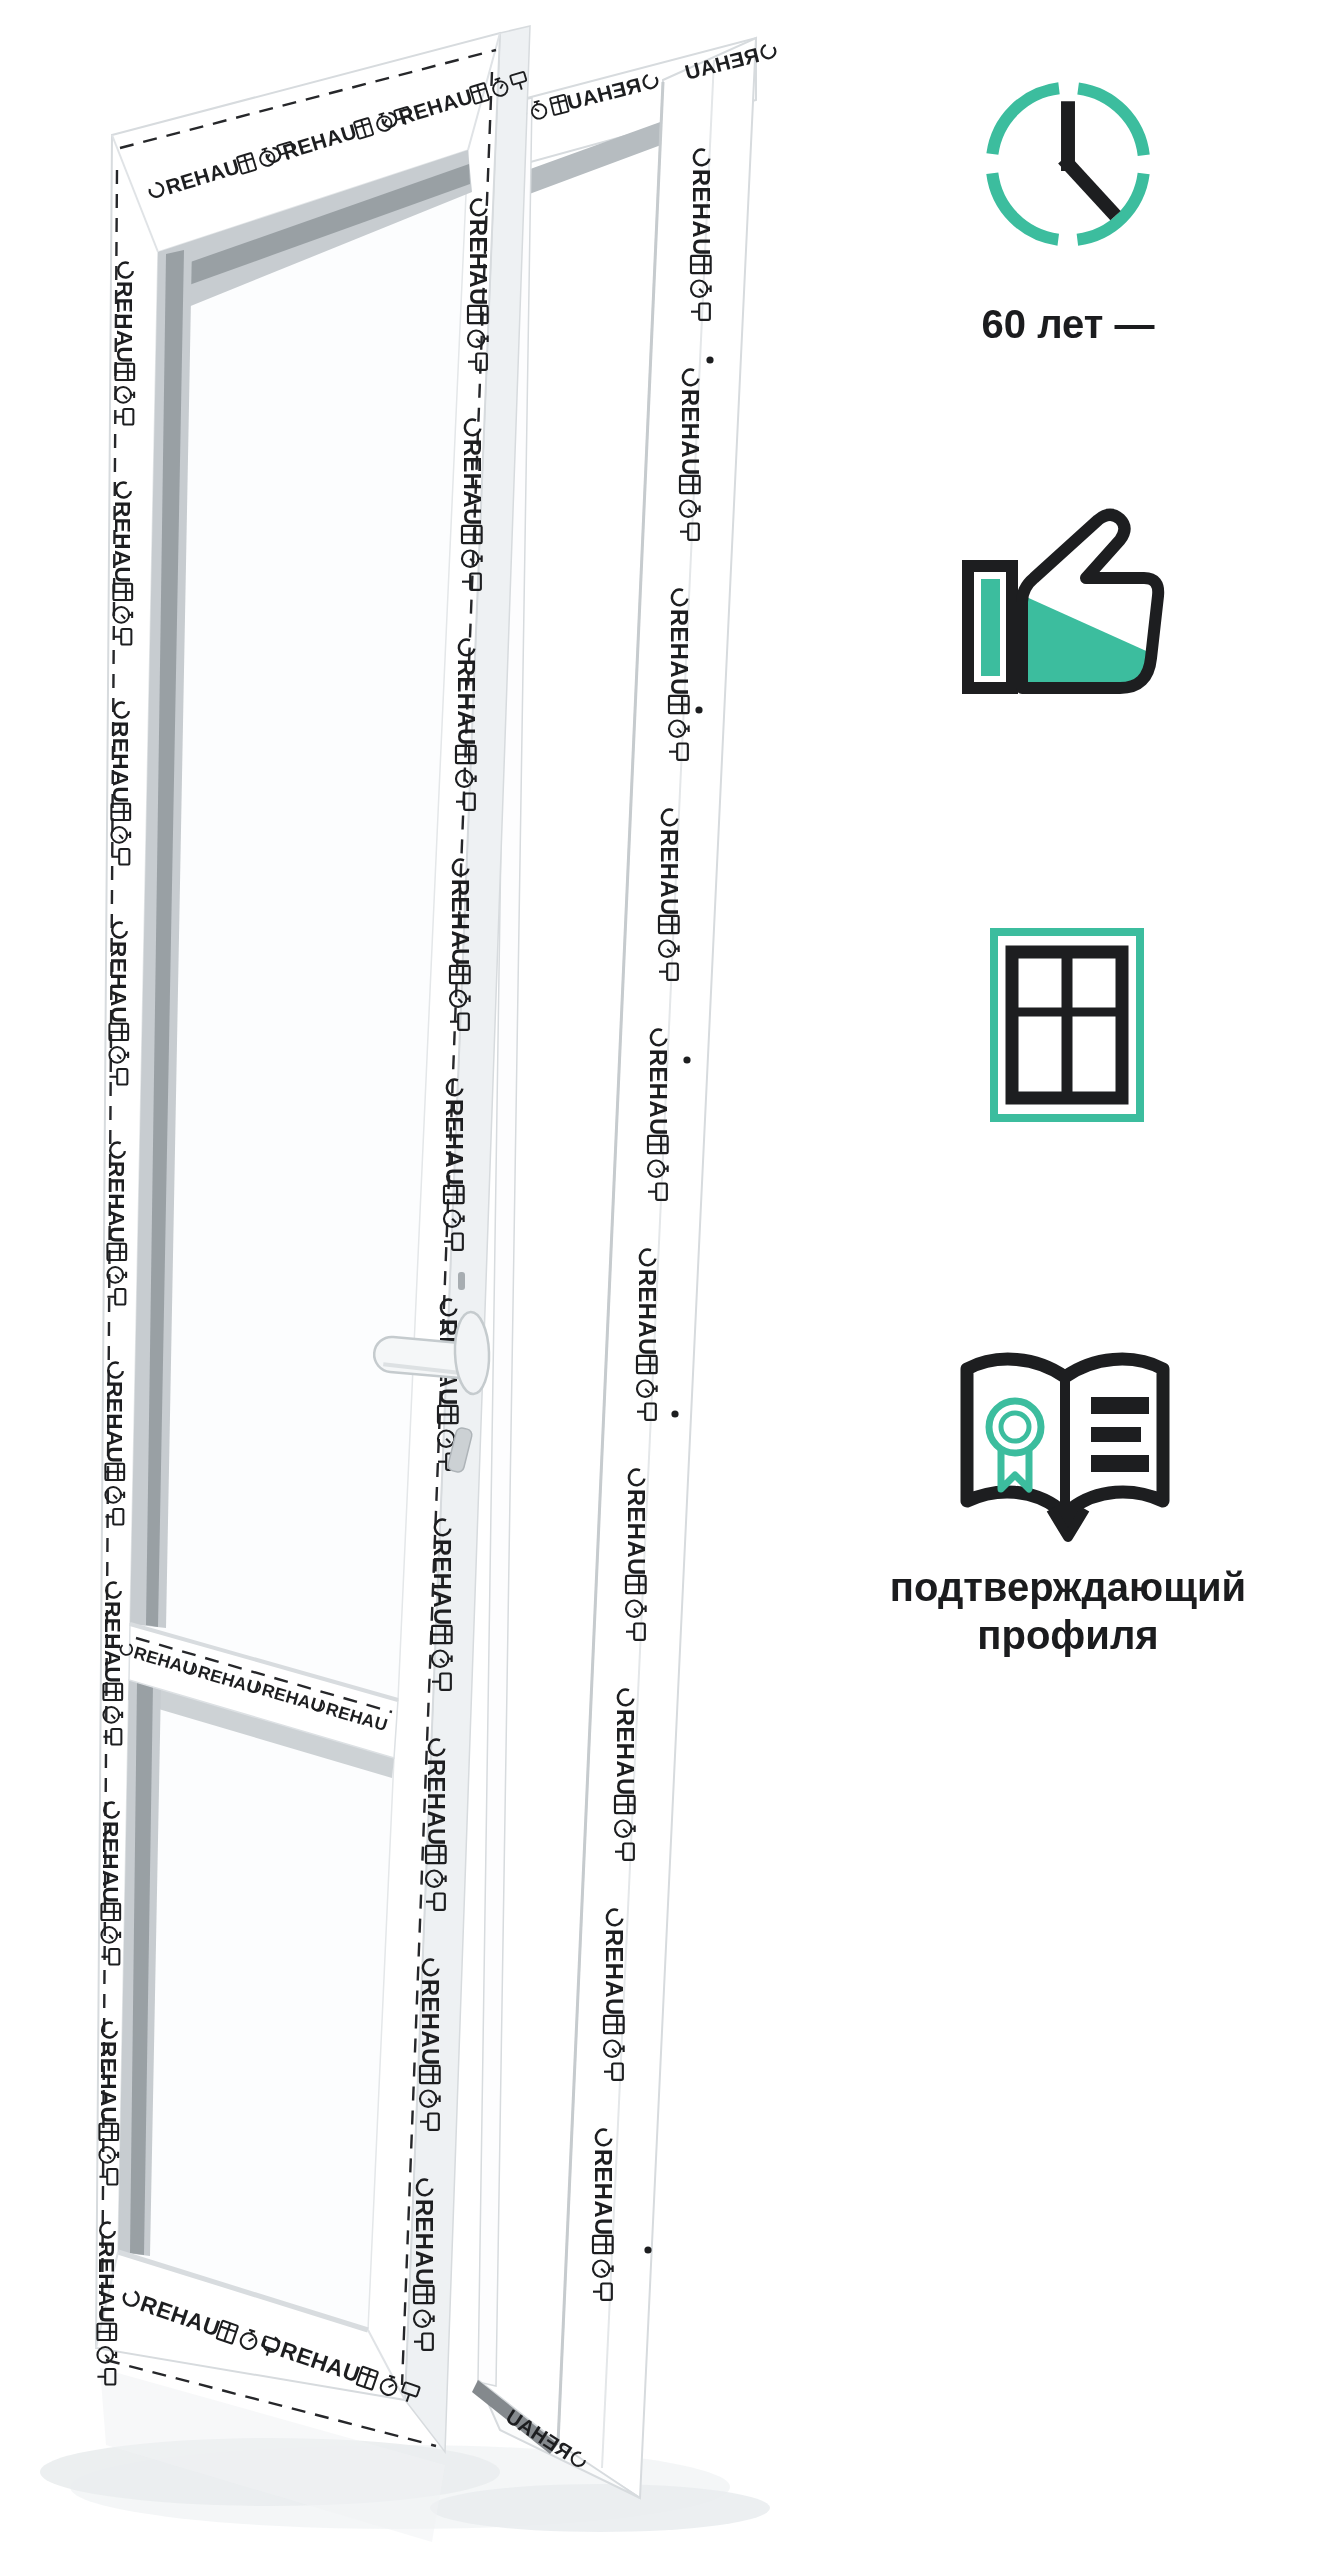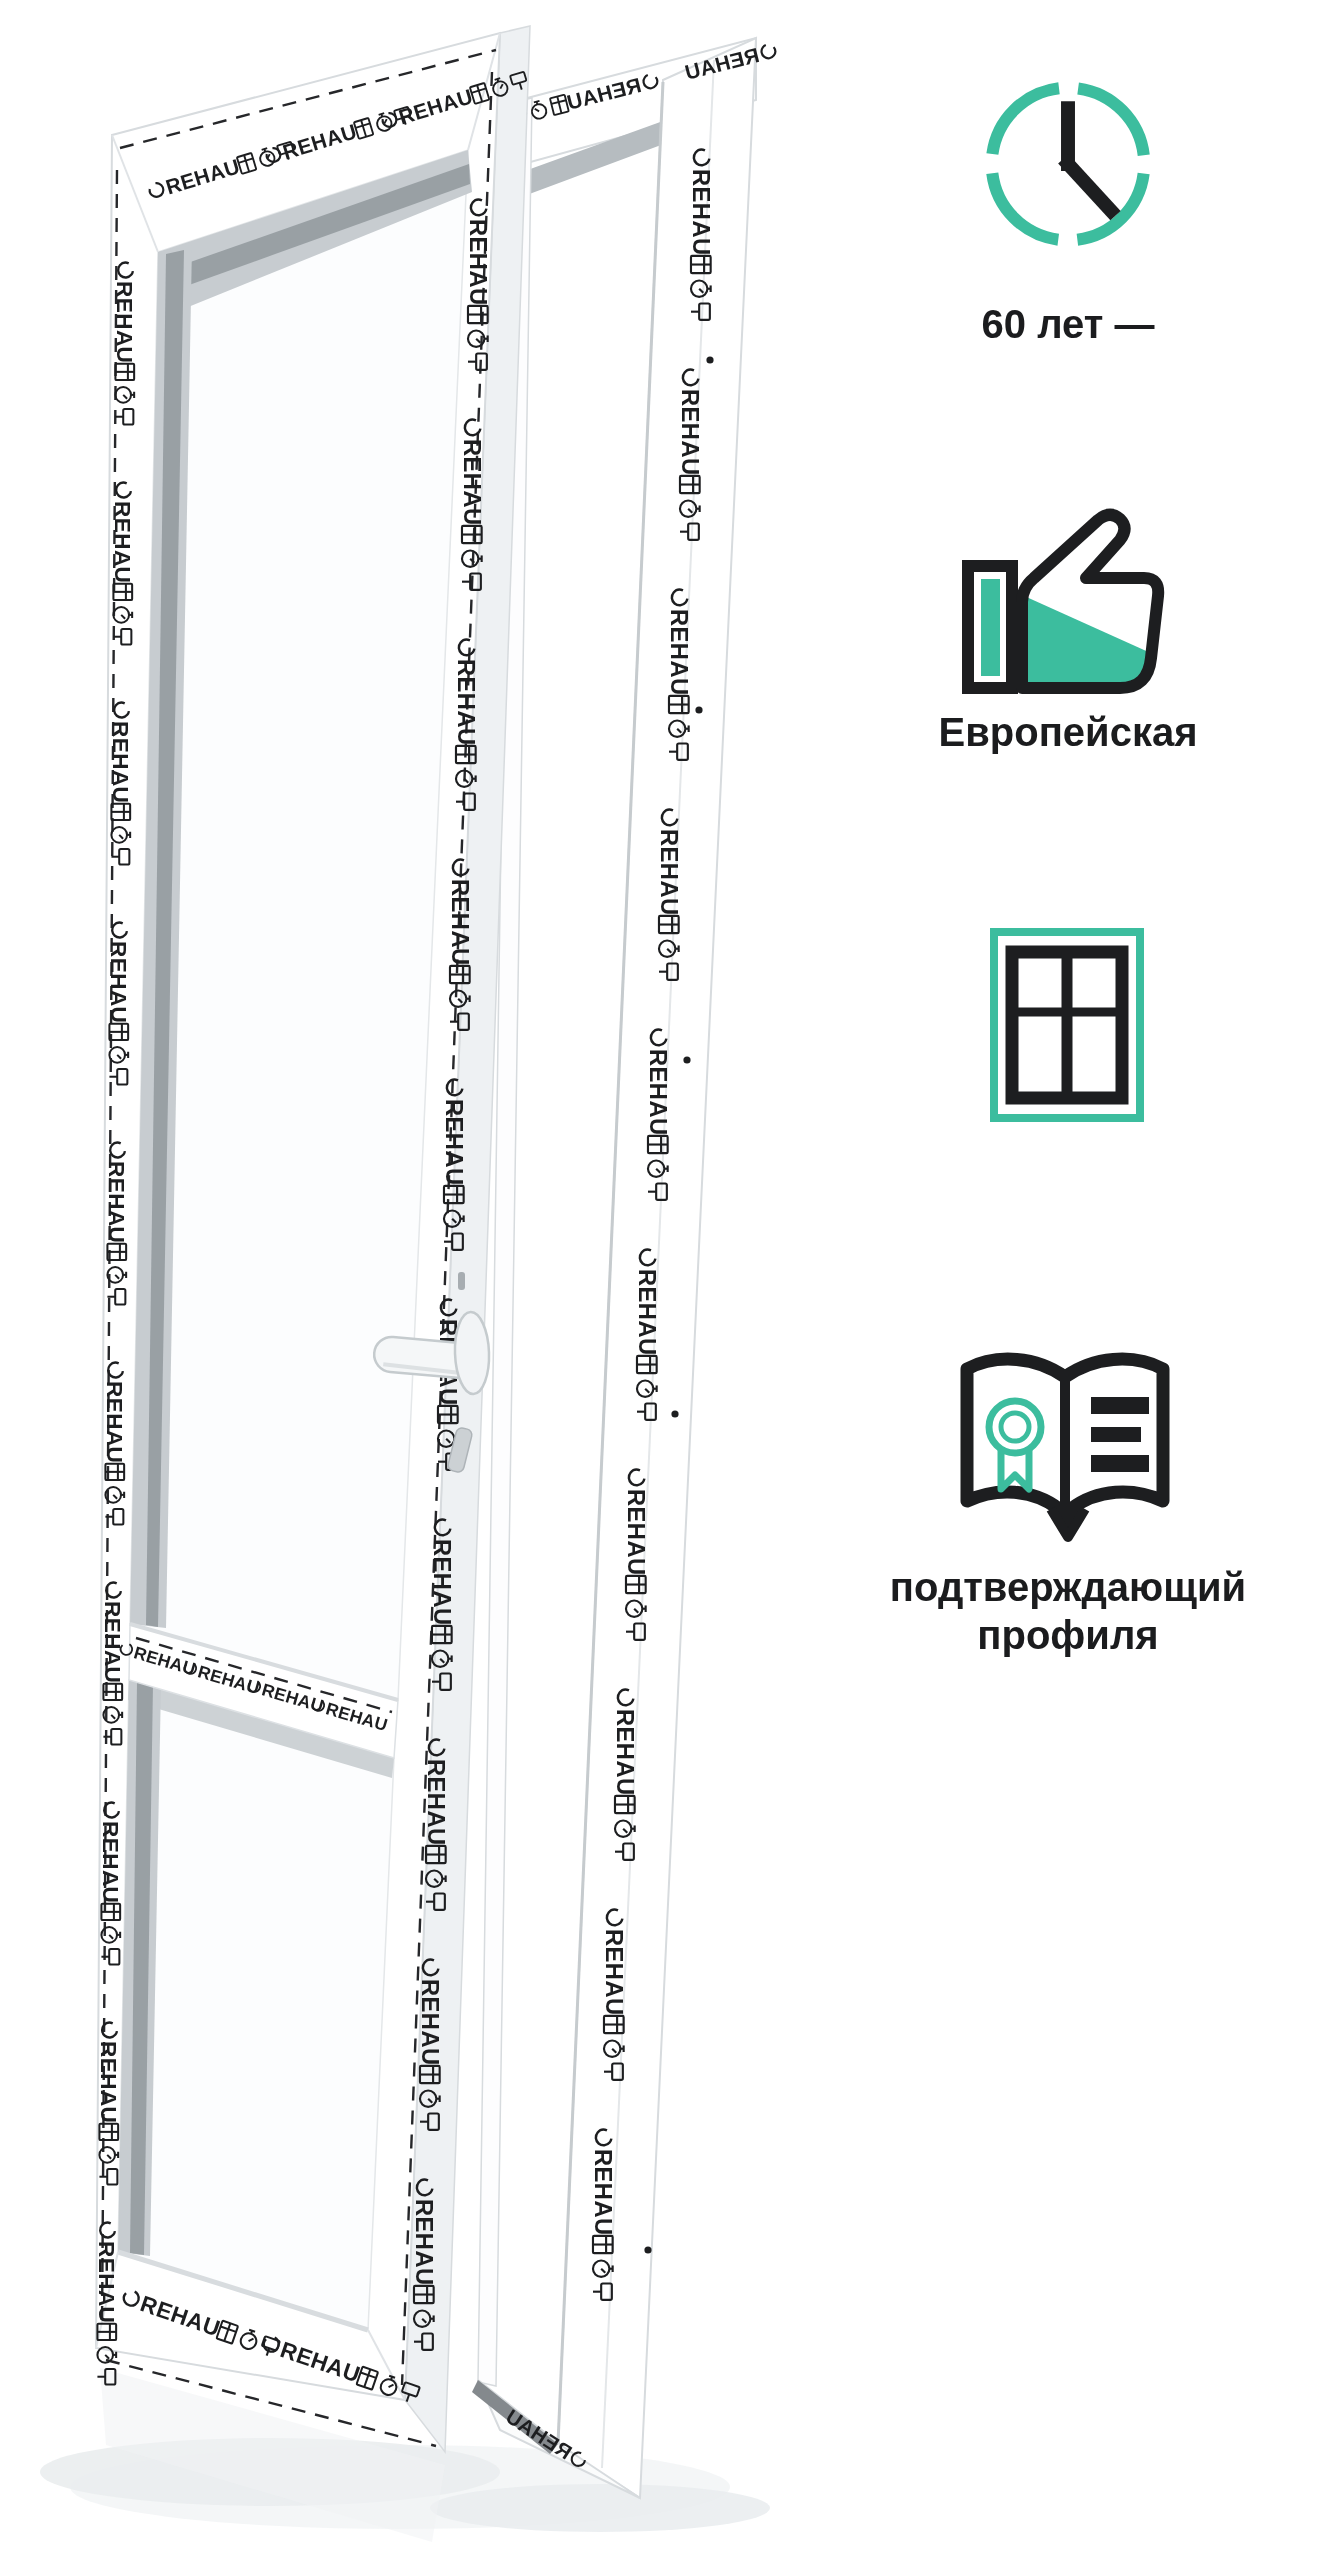--- a/index.html
+++ b/index.html
@@ -198,21 +198,20 @@
           <path d="M64,198 L64,112 Q64,98 76,88 L140,30 Q152,20 162,29 Q171,38 162,50 L128,88 L186,88 Q202,88 200,106 L193,168 Q190,198 162,198 Z"></path>
         </clipPath>
       </defs>
       <rect x="10" y="76" width="44" height="122" fill="#FFFFFF" stroke="#1D1E20" stroke-width="12"></rect>
       <rect x="23" y="89" width="19" height="97" fill="#3CBD9E"></rect>
       <path d="M64,198 L64,112 Q64,98 76,88 L140,30 Q152,20 162,29 Q171,38 162,50 L128,88 L186,88 Q202,88 200,106 L193,168 Q190,198 162,198 Z" fill="#FFFFFF"></path>
       <polygon points="62,104 208,170 202,206 62,206" fill="#3CBD9E" clip-path="url(#thumb-clip)"></polygon>
       <path d="M64,198 L64,112 Q64,98 76,88 L140,30 Q152,20 162,29 Q171,38 162,50 L128,88 L186,88 Q202,88 200,106 L193,168 Q190,198 162,198 Z" fill="none" stroke="#1D1E20" stroke-width="12" stroke-linejoin="round"></path>
     </svg>
     <div class="feature-caption" style="top:708px;">
-      <div>Европейская</div>
     </div>
   </div>
 
   <div class="feature">
     <svg class="feature-icon" style="left:990px;top:928px;" width="154" height="194" viewBox="0 0 154 194">
       <rect x="4" y="4" width="146" height="186" fill="none" stroke="#3CBD9E" stroke-width="8"></rect>
       <rect x="22" y="24" width="110" height="146" fill="#FFFFFF" stroke="#1D1E20" stroke-width="13"></rect>
       <line x1="77" y1="24" x2="77" y2="170" stroke="#1D1E20" stroke-width="11"></line>
       <line x1="22" y1="84" x2="132" y2="84" stroke="#1D1E20" stroke-width="9"></line>
     </svg>

